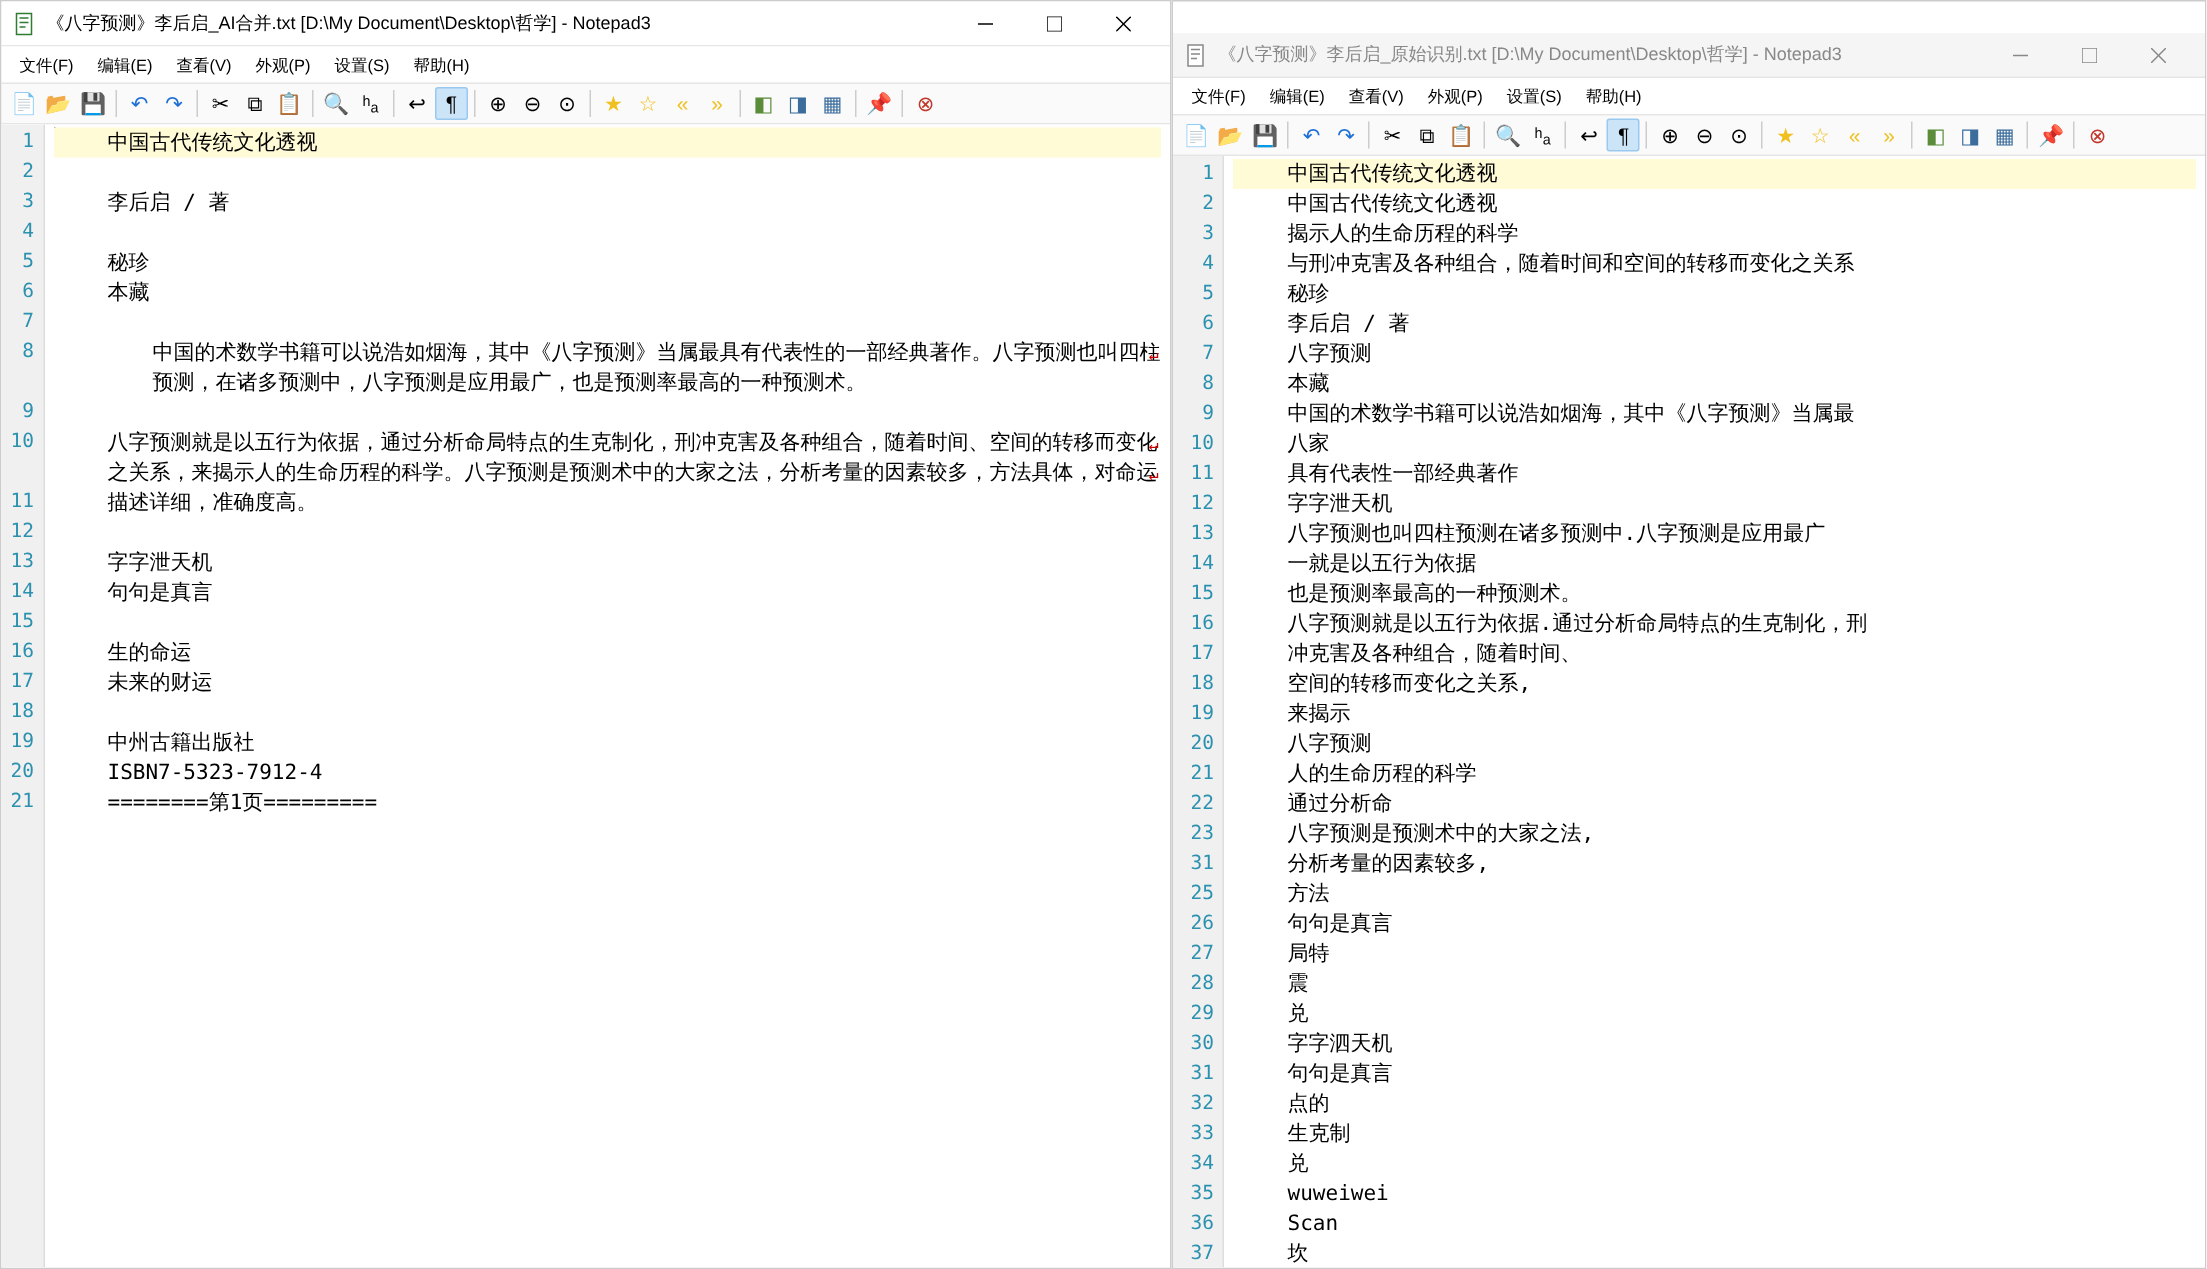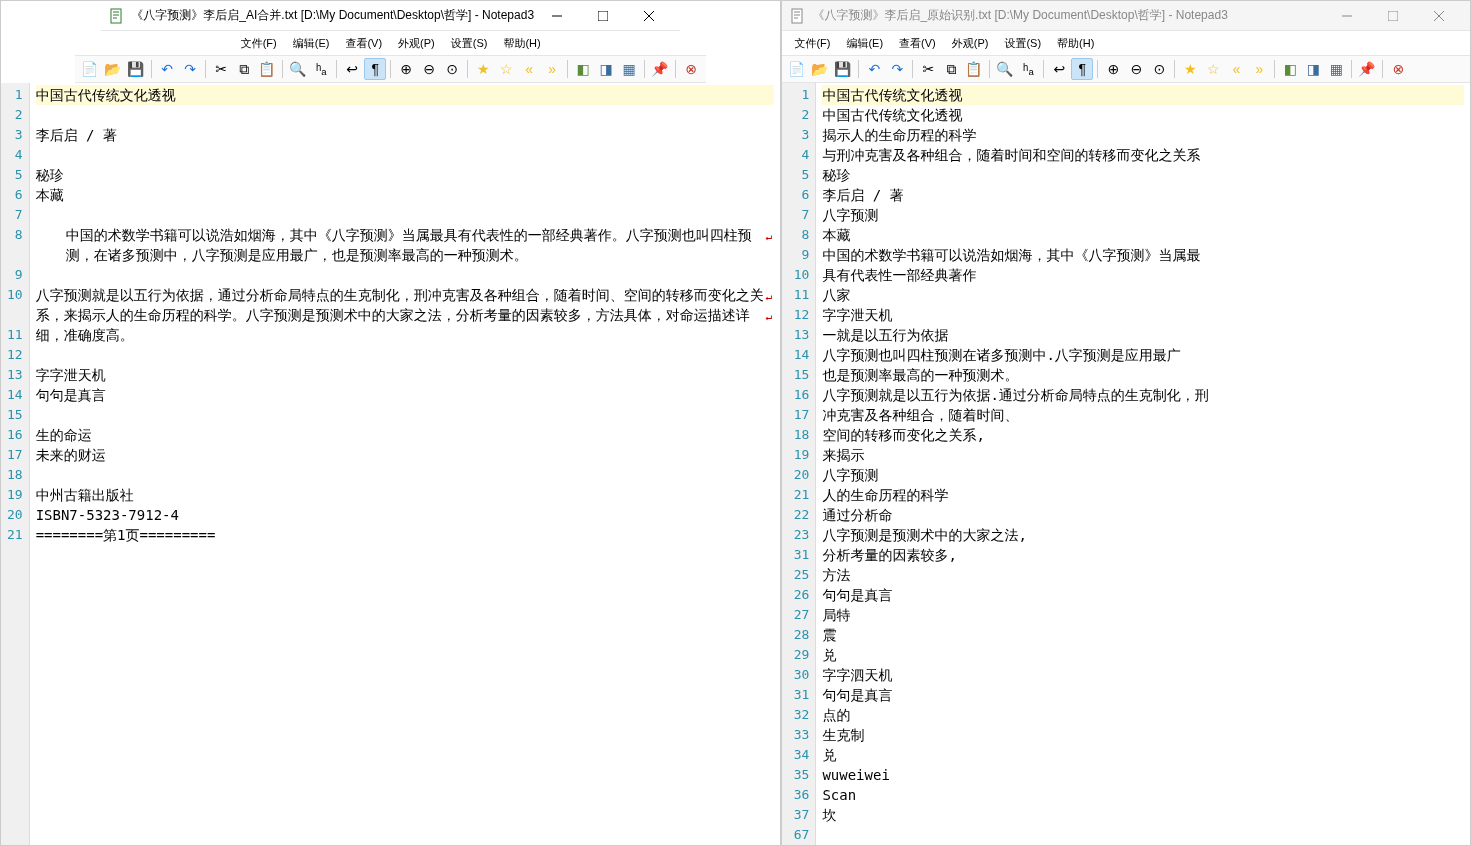--- a/index.html
+++ b/index.html
@@ -1,37 +1,37 @@
 <!DOCTYPE html>
 <html><head>
 <meta charset="utf-8">
 <style>
 * { margin: 0; padding: 0; box-sizing: border-box; }
 body { font-family: "Microsoft YaHei", "Segoe UI", Tahoma, sans-serif; font-size: 12px; background: #fff; color: #000; display: flex; height: 846px; width: 1471px; overflow: hidden; }
 .window { display: flex; flex-direction: column; border: 1px solid #ccc; background: #fff; }
-.window.left { width: 792px; align-items: center; }
+.window.left { width: 792px; }
 .window.right { width: 699px; }
 .titlebar { height: 30px; display: flex; align-items: center; padding: 0 8px; background: #fff; border-bottom: 1px solid #e5e5e5; }
-.window.right .titlebar { background: #f5f5f5; }
+.window.right .titlebar { background: #f5f5f5; margin-top: 21px; }
 .app-icon { width: 16px; height: 16px; margin-right: 6px; display: inline-flex; align-items: center; justify-content: center; }
 .title-text { flex: 1; font-size: 12px; color: #000; white-space: nowrap; overflow: hidden; text-overflow: ellipsis; }
 .window.right .title-text { color: #888; }
 .win-buttons { display: flex; gap: 0; }
 .win-btn { width: 46px; height: 30px; display: flex; align-items: center; justify-content: center; cursor: pointer; }
 .menubar { height: 24px; display: flex; align-items: center; padding: 0 4px; background: #fff; font-size: 11px; }
 .menu-item { padding: 2px 8px; cursor: pointer; }
 .toolbar { height: 28px; display: flex; align-items: center; padding: 0 4px; background: #fafafa; border-top: 1px solid #e5e5e5; border-bottom: 1px solid #e5e5e5; gap: 1px; }
 .tool-btn { width: 22px; height: 22px; display: flex; align-items: center; justify-content: center; cursor: pointer; border-radius: 2px; font-size: 14px; }
 .tool-btn.active { background: #cce4f7; border: 1px solid #99c9ef; }
 .tool-sep { width: 1px; height: 18px; background: #ccc; margin: 0 3px; }
 .editor { flex: 1; display: flex; overflow: hidden; background: #fff; }
 .gutter { background: #f0f0f0; border-right: 1px solid #ddd; padding-top: 2px; text-align: right; color: #2b91af; font-size: 13px; font-family: Consolas, monospace; min-width: 28px; }
 .gutter .ln { padding: 0 6px; line-height: 20px; height: 20px; }
 .content { flex: 1; padding: 2px 6px; font-size: 14px; font-family: "Microsoft YaHei", Consolas, monospace; overflow: hidden; position: relative; }
-.content .line { line-height: 20px; min-height: 20px; white-space: pre-wrap; word-break: break-all; position: relative; }
+.content .line { line-height: 20px; min-height: 20px; white-space: pre-wrap; word-break: break-all; position: relative; padding-left: 36px; }
 .content .line.hl { background: #fffbd6; }
 .wrap-mark { position: absolute; right: 2px; color: #c00; font-size: 11px; }
 .cursor { position: absolute; left: 6px; top: 2px; width: 1px; height: 18px; background: #000; }
 svg { display: block; }
 </style>
 </head>
 <body>
 
 <div class="window left">
   <div class="titlebar">
@@ -272,25 +272,25 @@
     <div class="content" id="content-right">
         <div class="line hl">中国古代传统文化透视</div>
         <div class="line">中国古代传统文化透视</div>
         <div class="line">揭示人的生命历程的科学</div>
         <div class="line">与刑冲克害及各种组合，随着时间和空间的转移而变化之关系</div>
         <div class="line">秘珍</div>
         <div class="line">李后启 / 著</div>
         <div class="line">八字预测</div>
         <div class="line">本藏</div>
         <div class="line">中国的术数学书籍可以说浩如烟海，其中《八字预测》当属最</div>
+        <div class="line">八家</div>
         <div class="line">具有代表性一部经典著作</div>
-        <div class="line">八家</div>
         <div class="line">字字泄天机</div>
+        <div class="line">八字预测也叫四柱预测在诸多预测中.八字预测是应用最广</div>
         <div class="line">一就是以五行为依据</div>
-        <div class="line">八字预测也叫四柱预测在诸多预测中.八字预测是应用最广</div>
         <div class="line">也是预测率最高的一种预测术。</div>
         <div class="line">八字预测就是以五行为依据.通过分析命局特点的生克制化，刑</div>
         <div class="line">冲克害及各种组合，随着时间、</div>
         <div class="line">空间的转移而变化之关系,</div>
         <div class="line">来揭示</div>
         <div class="line">八字预测</div>
         <div class="line">人的生命历程的科学</div>
         <div class="line">通过分析命</div>
         <div class="line">八字预测是预测术中的大家之法,</div>
         <div class="line">分析考量的因素较多,</div>

